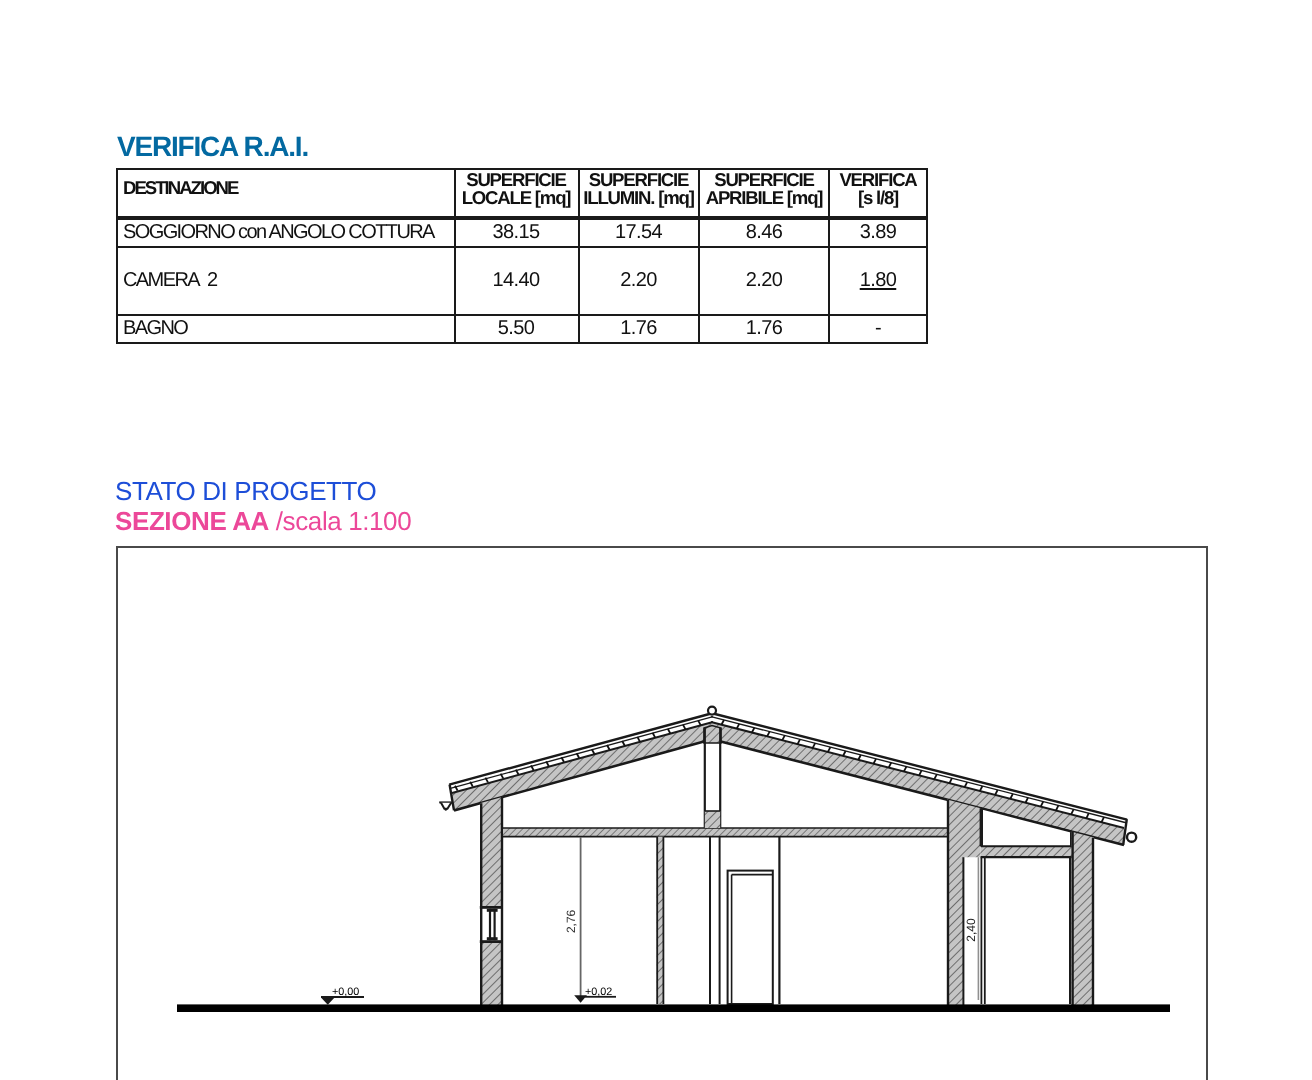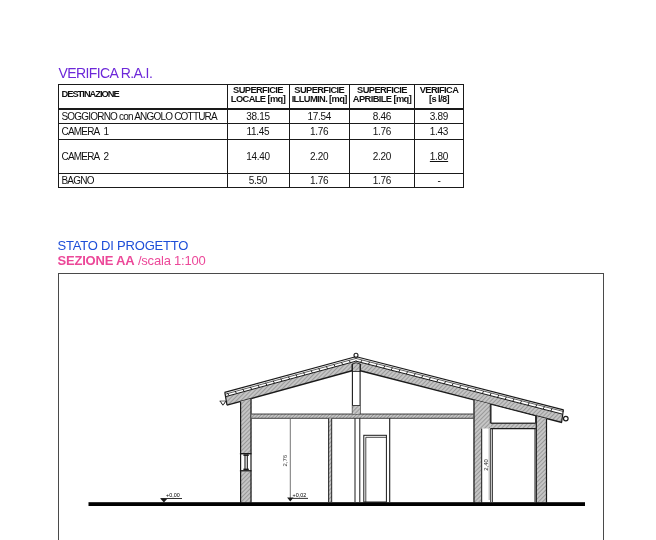--- a/index.html
+++ b/index.html
@@ -4,21 +4,21 @@
 <style>
   html,body{margin:0;padding:0;background:#fff;}
   body{width:656px;height:540px;position:relative;font-family:"Liberation Sans",sans-serif;overflow:hidden;}
   .abs{position:absolute;}
   table{border-collapse:collapse;}
   td{border:1.2px solid #1a1a1a;color:#111;white-space:nowrap;overflow:hidden;}
 </style>
 </head>
 <body>
 
-<div class="abs" style="left:58.5px;top:64.5px;font-size:14px;font-weight:normal;color:#6d28d9;letter-spacing:-0.6px;">VERIFICA R.A.I.</div>
+<div class="abs" style="left:58.5px;top:64.5px;font-size:14px;font-weight:bold;color:#0369a1;letter-spacing:-0.6px;">VERIFICA R.A.I.</div>
 
 <table class="abs" style="left:57.5px;top:83.5px;width:406px;table-layout:fixed;">
   <colgroup>
       <col style="width:169px">
       <col style="width:62px">
       <col style="width:60.5px">
       <col style="width:65px">
       <col style="width:49px">
     </colgroup>
   <tbody>
@@ -28,27 +28,20 @@
     <td style="font-weight:bold;font-size:9.3px;letter-spacing:-0.6px;text-align:center;border-bottom-width:2px;line-height:9.8px;padding-bottom:3px;">SUPERFICIE<br>ILLUMIN. [mq]</td>
     <td style="font-weight:bold;font-size:9.3px;letter-spacing:-0.6px;text-align:center;border-bottom-width:2px;line-height:9.8px;padding-bottom:3px;">SUPERFICIE<br>APRIBILE [mq]</td>
     <td style="font-weight:bold;font-size:9.3px;letter-spacing:-0.6px;text-align:center;border-bottom-width:2px;line-height:9.8px;padding-bottom:3px;">VERIFICA<br>[s l/8]</td>
   </tr>
   <tr style="height:14.3px;">
     <td style="font-size:10px;letter-spacing:-0.8px;padding-left:3px;">SOGGIORNO con ANGOLO COTTURA</td>
     <td style="font-size:10px;letter-spacing:-0.3px;text-align:center;">38.15</td>
     <td style="font-size:10px;letter-spacing:-0.3px;text-align:center;">17.54</td>
     <td style="font-size:10px;letter-spacing:-0.3px;text-align:center;">8.46</td>
     <td style="font-size:10px;letter-spacing:-0.3px;text-align:center;">3.89</td>
-  </tr>
-  <tr style="height:16px;">
-    <td style="font-size:10px;letter-spacing:-0.8px;padding-left:3px;">CAMERA&nbsp;&nbsp;1</td>
-    <td style="font-size:10px;letter-spacing:-0.3px;text-align:center;">11.45</td>
-    <td style="font-size:10px;letter-spacing:-0.3px;text-align:center;">1.76</td>
-    <td style="font-size:10px;letter-spacing:-0.3px;text-align:center;">1.76</td>
-    <td style="font-size:10px;letter-spacing:-0.3px;text-align:center;">1.43</td>
   </tr>
   <tr style="height:34px;">
     <td style="font-size:10px;letter-spacing:-0.8px;padding-left:3px;">CAMERA&nbsp;&nbsp;2</td>
     <td style="font-size:10px;letter-spacing:-0.3px;text-align:center;">14.40</td>
     <td style="font-size:10px;letter-spacing:-0.3px;text-align:center;">2.20</td>
     <td style="font-size:10px;letter-spacing:-0.3px;text-align:center;">2.20</td>
     <td style="font-size:10px;letter-spacing:-0.3px;text-align:center;text-decoration:underline;">1.80</td>
   </tr>
   <tr style="height:13.4px;">
     <td style="font-size:10px;letter-spacing:-0.8px;padding-left:3px;">BAGNO</td>

